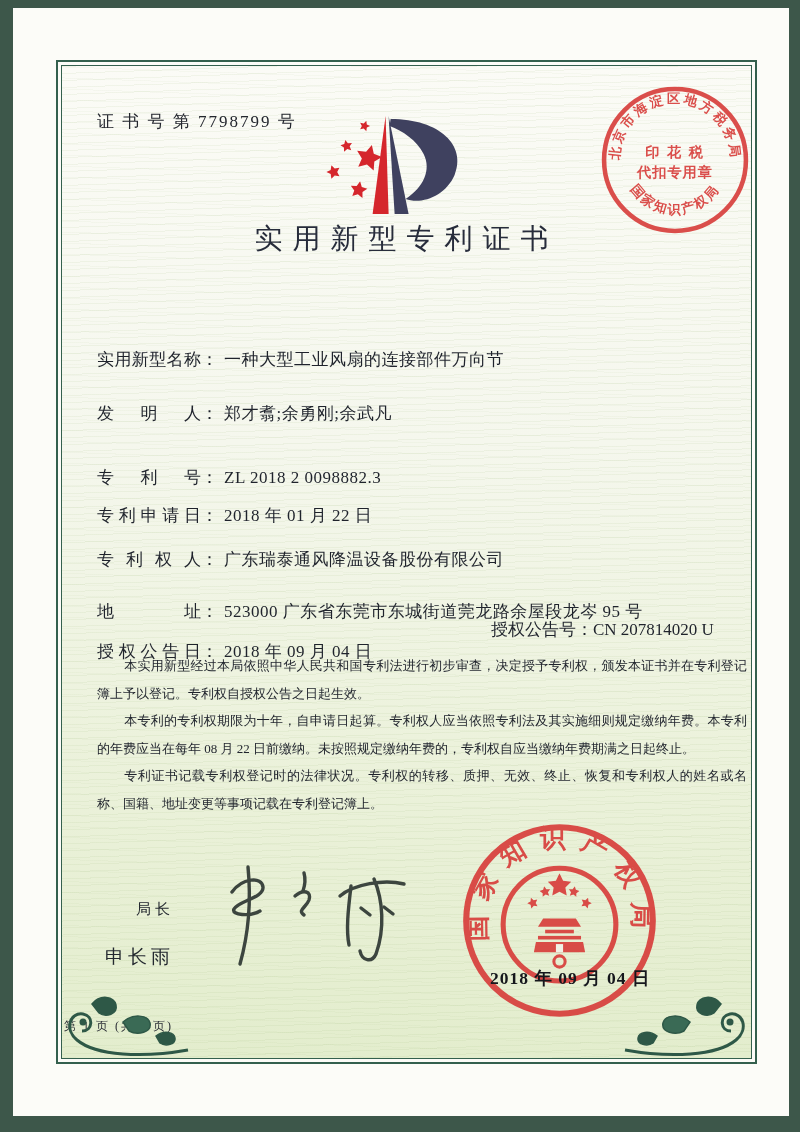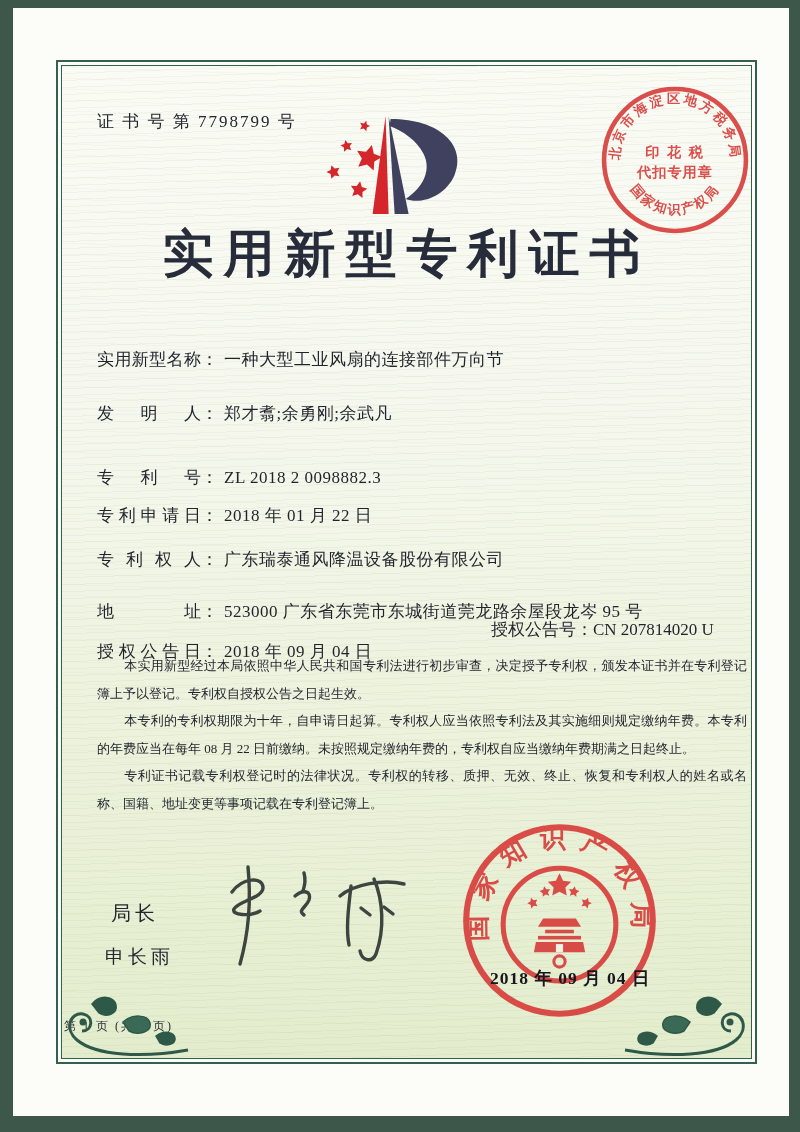--- a/index.html
+++ b/index.html
@@ -25,30 +25,30 @@
       linear-gradient(180deg,#fbfbf6 0%,#f5f7ed 38%,#ecf2dc 68%,#e3edcd 100%);
   }
   .content{position:absolute;inset:2px;}
   .cert-number{
     position:absolute;left:33px;top:42px;
     font-size:17px;letter-spacing:2px;color:#23262e;
   }
   .logo{position:absolute;left:50%;top:44px;transform:translateX(-52%);}
   .title{
     position:absolute;left:0;right:0;top:152px;text-align:center;
-    font-size:51px;font-weight:700;letter-spacing:10px;color:#272c3b;
+    font-size:28px;font-weight:400;letter-spacing:10px;color:#272c3b;
   }
   .row{position:absolute;left:33px;font-size:17px;color:#1f232c;white-space:nowrap;}
   .flabel{display:inline-block;width:104px;text-align:justify;text-align-last:justify;vertical-align:bottom;margin-top:22px;}
   .fsep{display:inline-block;margin-right:6px;}
   .fvalue{letter-spacing:0.5px;}
   .grant-no{position:absolute;left:394px;top:0;font-size:17px;color:#1f232c;white-space:nowrap;}
   .paras{position:absolute;left:33px;top:584px;width:650px;color:#1f232c;}
   .paras p{margin:0;text-indent:2.1em;font-size:13px;line-height:27.5px;text-align:justify;}
-  .sig-role{position:absolute;left:47px;top:832px;font-size:20px;letter-spacing:4px;color:#23282f;}
+  .sig-role{position:absolute;left:72px;top:832px;font-size:15px;letter-spacing:4px;color:#23282f;}
   .sig-name{position:absolute;left:41px;top:876px;font-size:19px;letter-spacing:4px;color:#23282f;}
   .sig-hand{position:absolute;left:150px;top:788px;}
   .stamp-tax{position:absolute;left:535px;top:16px;opacity:0.92;}
   .stamp-cnipa{position:absolute;left:393px;top:750px;opacity:0.93;}
   .stamp-date{
     position:absolute;left:426px;top:898px;font-size:17.5px;letter-spacing:1px;
     color:#15171c;font-weight:600;white-space:nowrap;
   }
   .footer{
     position:absolute;left:0;right:0;top:950px;text-align:left;

